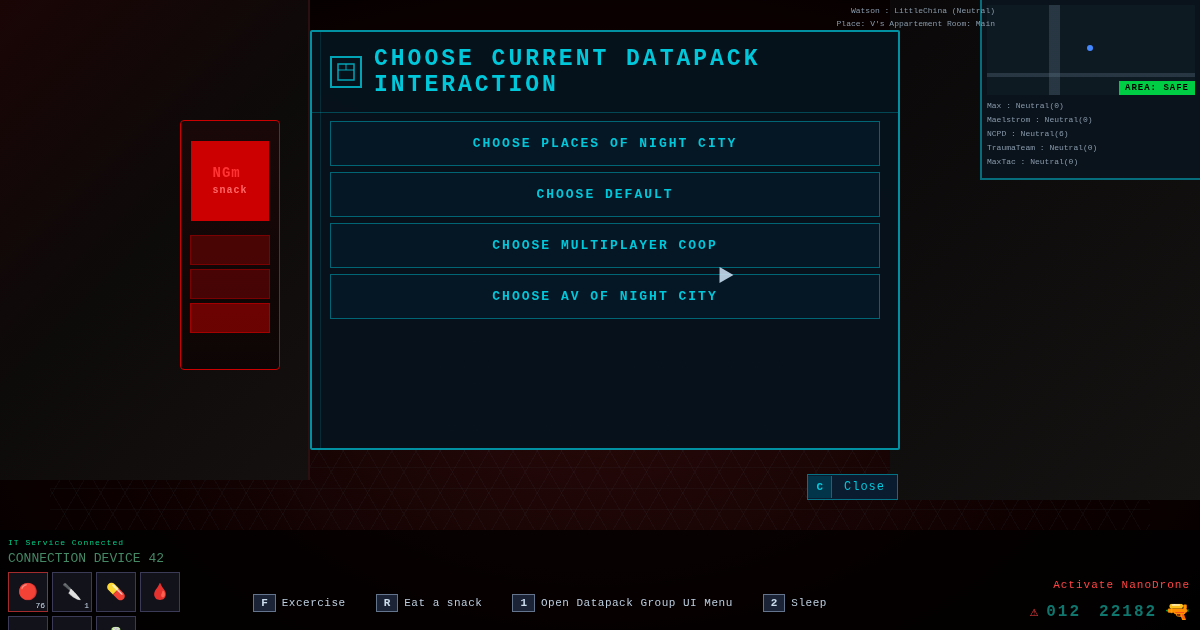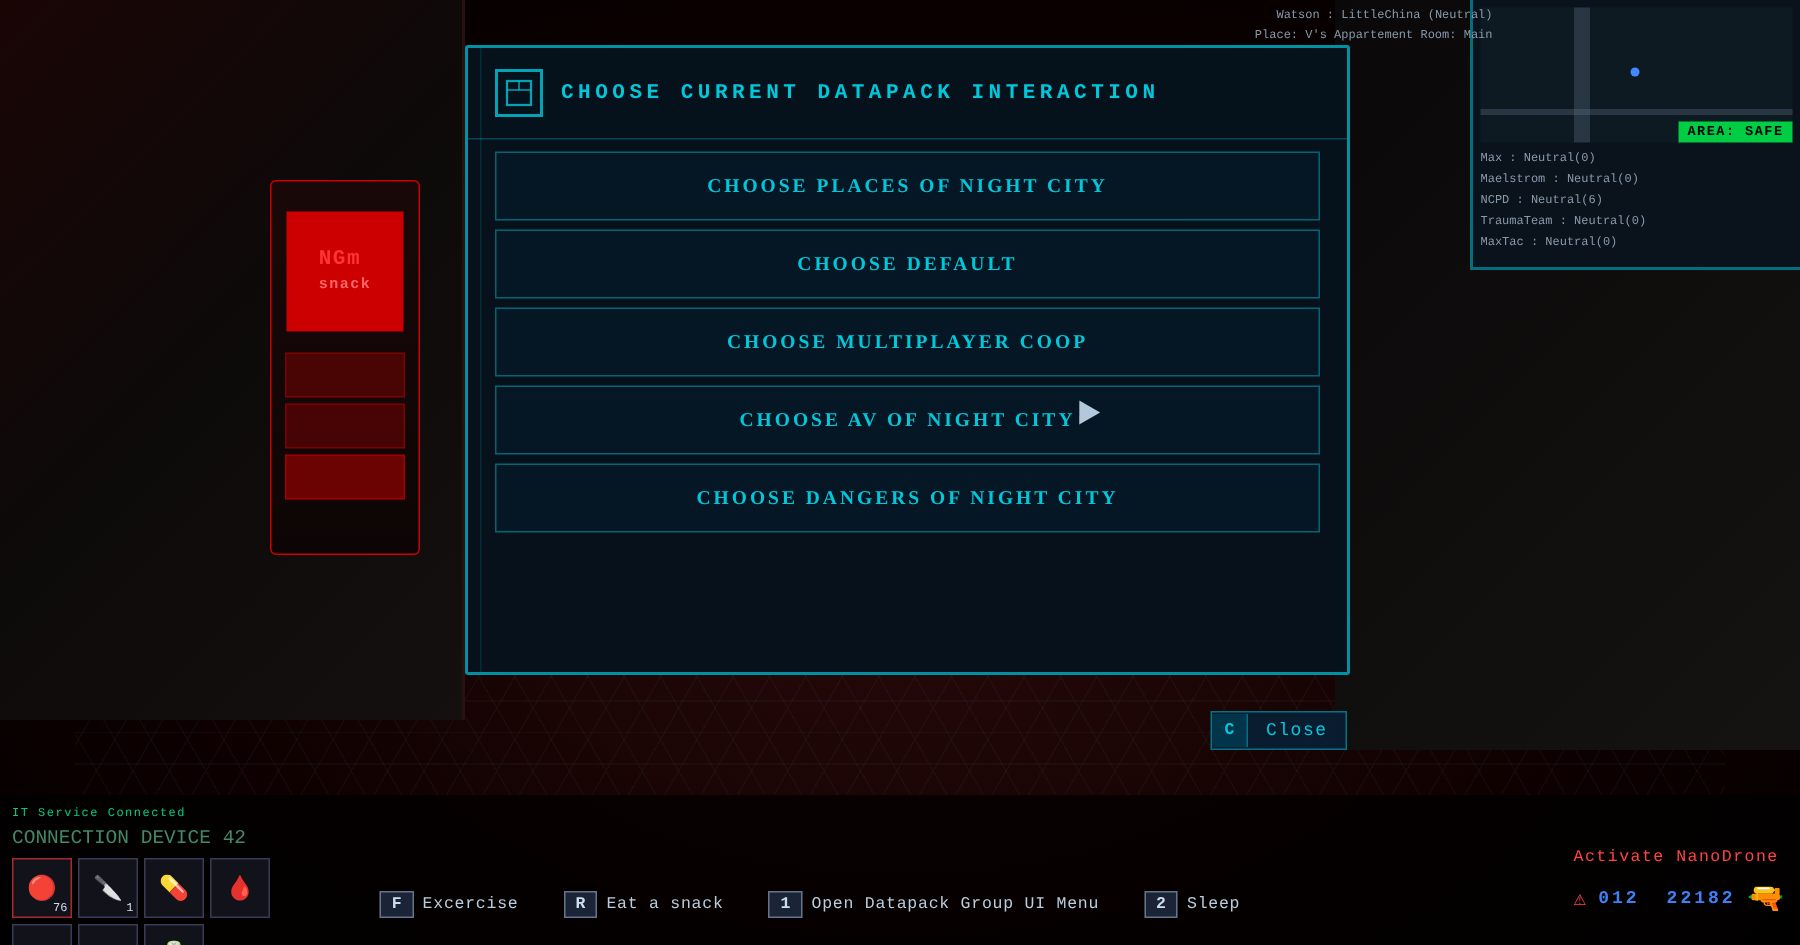--- a/index.html
+++ b/index.html
@@ -179,21 +179,21 @@
       border: 2px solid rgba(0,200,220,0.8);
       display: flex;
       align-items: center;
       justify-content: center;
       font-size: 12px;
       color: rgba(0,200,220,0.9);
       flex-shrink: 0;
     }
 
     .dialog-title {
-      font-size: 14px;
+      font-size: 23px;
       font-weight: bold;
       color: rgba(0, 220, 240, 0.9);
       letter-spacing: 3px;
       text-transform: uppercase;
     }
 
     .dialog-selected {
       padding: 8px 18px;
       font-size: 11px;
       color: #00ff88;
@@ -210,21 +210,21 @@
       flex-direction: column;
       gap: 6px;
     }
 
     .menu-btn {
       width: 100%;
       padding: 14px 20px;
       background: rgba(5, 25, 40, 0.8);
       border: 1px solid rgba(0, 180, 200, 0.5);
       color: rgba(0, 220, 240, 0.9);
-      font-family: Liberation Serif, serif;
+      font-family: Liberation Mono, monospace;
       font-size: 13px;
       font-weight: bold;
       letter-spacing: 2px;
       text-transform: uppercase;
       cursor: pointer;
       text-align: center;
       transition: background 0.1s;
     }
 
     .menu-btn.active {
@@ -334,22 +334,23 @@
 
     .action-label {
       color: #bbccdd;
       font-size: 11px;
       letter-spacing: 0.5px;
     }
 
     
     .bottom-right-hud {
       position: absolute;
-      bottom: 14px;
+      bottom: 2px;
       right: 10px;
+      text-align: right;
     }
 
     .nano-drone {
       color: #ff4444;
       font-size: 11px;
       letter-spacing: 1px;
       margin-bottom: 8px;
     }
 
     .currency-row {
@@ -359,22 +360,22 @@
       gap: 8px;
       margin-bottom: 4px;
     }
 
     .danger-icon {
       color: #ff4444;
       font-size: 14px;
     }
 
     .currency-val {
-      color: #3b82f6;
-      font-size: 12px;
+      color: #0f766e;
+      font-size: 16px;
       font-weight: bold;
       letter-spacing: 2px;
       font-family: Liberation Mono, monospace;
     }
 
     .weapon-icon {
       color: #aabbcc;
       font-size: 20px;
     }
 
@@ -491,21 +492,20 @@
     </div>
     <div class="dialog-title">CHOOSE CURRENT DATAPACK INTERACTION</div>
   </div>
 
 
   <div class="dialog-buttons">
     <button class="menu-btn">CHOOSE PLACES OF NIGHT CITY</button>
     <button class="menu-btn">CHOOSE DEFAULT</button>
     <button class="menu-btn">CHOOSE MULTIPLAYER COOP</button>
     <button class="menu-btn">CHOOSE AV OF NIGHT CITY</button>
-    <button class="menu-btn">CHOOSE DANGERS OF NIGHT CITY</button>
   </div>
 
   <div class="panel-close-wrap">
     <div class="panel-close-btn">
       <span class="panel-close-key">C</span>
       <span class="panel-close-label">Close</span>
     </div>
   </div>
 </div>
 

